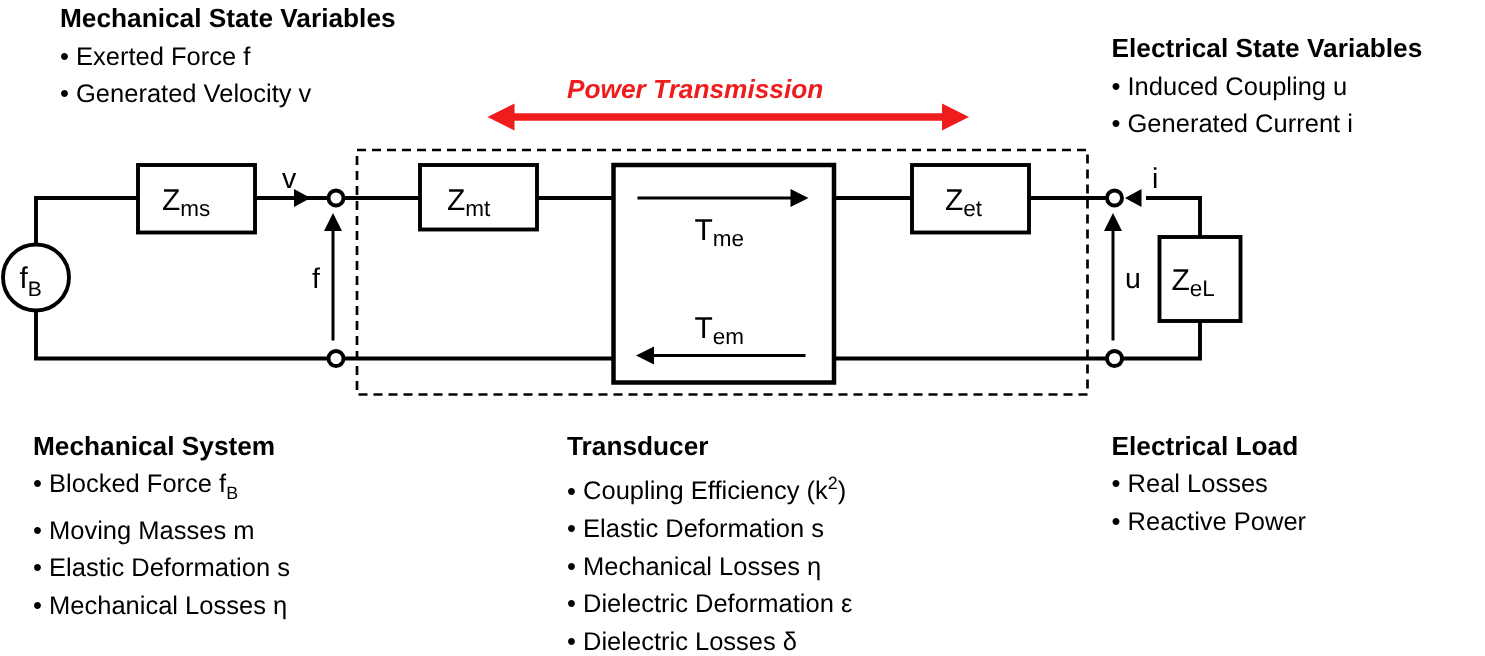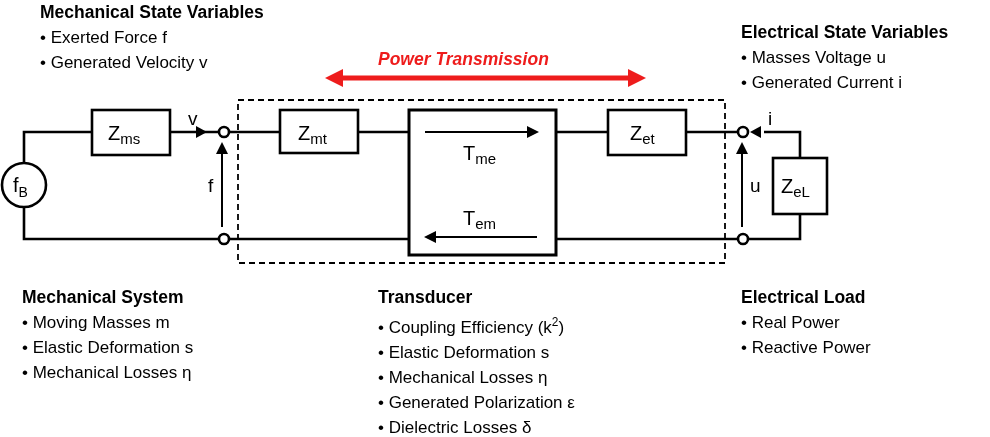--- a/index.html
+++ b/index.html
@@ -18,21 +18,21 @@
 <body>
 
 <div class="txtblock" style="left:40px; top:0px;">
   <div class="hd">Mechanical State Variables</div>
   <div class="it">Exerted Force f</div>
   <div class="it">Generated Velocity v</div>
 </div>
 
 <div class="txtblock" style="left:741px; top:0px;margin-top:20px;">
   <div class="hd">Electrical State Variables</div>
-  <div class="it">Masses Voltage u</div>
+  <div class="it">Induced Coupling u</div>
   <div class="it">Generated Current i</div>
 </div>
 
 <div class="power-label">Power Transmission</div>
 
 <svg id="diagram" width="990" height="437" viewBox="0 0 990 437">
   <defs>
     <marker id="arrowBlack" markerWidth="10" markerHeight="10" refX="9" refY="5" orient="auto" markerUnits="userSpaceOnUse">
       <path d="M0,1 L10,5 L0,9 Z" fill="#000"></path>
     </marker>
@@ -115,31 +115,32 @@
     <path d="M736,154 L742,142 L748,154 Z" fill="#000"></path>
   </g>
   <text class="lbl" x="750" y="192" font-size="19">u</text>
 
   <rect x="773" y="158" width="54" height="56" fill="#fff" stroke="#000" stroke-width="2.6"></rect>
   <text class="lbl" x="781" y="193" font-size="20"><tspan>Z</tspan><tspan font-size="15" dy="4">eL</tspan></text>
 </svg>
 
 <div class="txtblock" style="left:22px; top:285px;">
   <div class="hd">Mechanical System</div>
+  <div class="it"><span>Blocked Force f</span><sub>B</sub></div>
   <div class="it">Moving Masses m</div>
   <div class="it">Elastic Deformation s</div>
   <div class="it">Mechanical Losses η</div>
 </div>
 
 <div class="txtblock" style="left:378px; top:285px;">
   <div class="hd">Transducer</div>
   <div class="it"><span>Coupling Efficiency (k</span><sup>2</sup><span>)</span></div>
   <div class="it">Elastic Deformation s</div>
   <div class="it">Mechanical Losses η</div>
-  <div class="it">Generated Polarization ε</div>
+  <div class="it">Dielectric Deformation ε</div>
   <div class="it">Dielectric Losses δ</div>
 </div>
 
 <div class="txtblock" style="left:741px; top:285px;">
   <div class="hd">Electrical Load</div>
-  <div class="it">Real Power</div>
+  <div class="it">Real Losses</div>
   <div class="it">Reactive Power</div>
 </div>
 
 </body></html>

